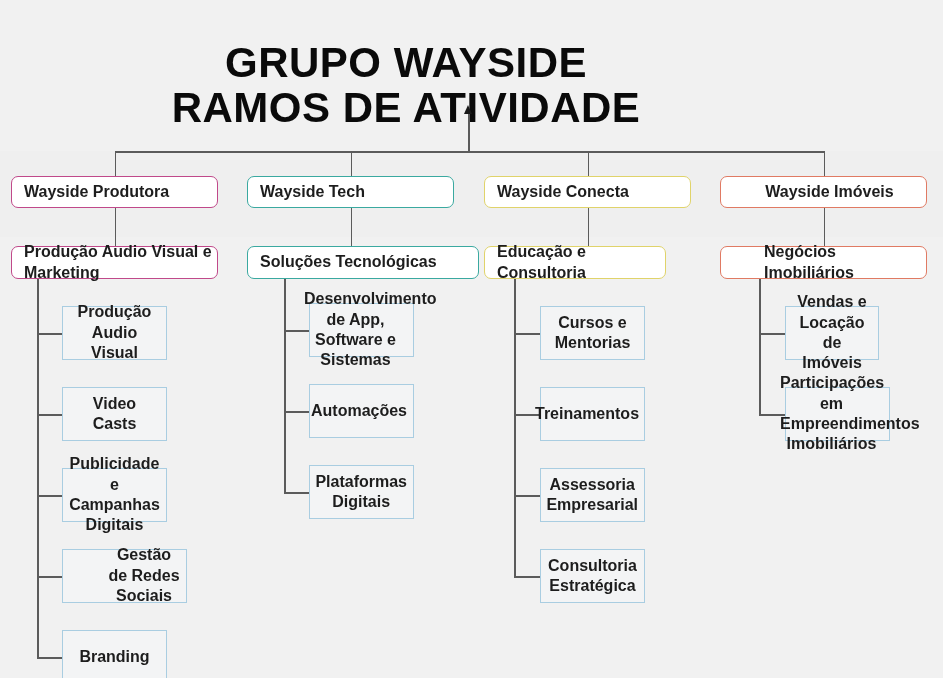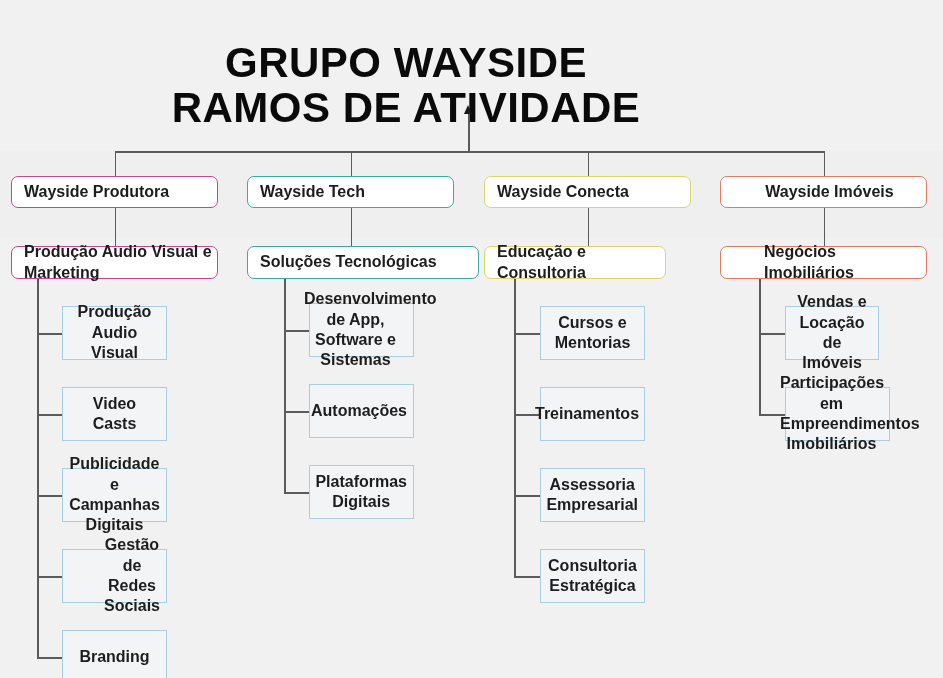--- a/index.html
+++ b/index.html
@@ -136,21 +136,21 @@
     </div>
     <div class="conn h" style="left: 37px; top: 414px; width: 25px;"></div>
     <div class="node leaf" style="left: 62px; top: 387px; width: 105px; height: 54px;">
       <span class="label">Video Casts</span>
     </div>
     <div class="conn h" style="left: 37px; top: 495px; width: 25px;"></div>
     <div class="node leaf" style="left: 62px; top: 468px; width: 105px; height: 54px;">
       <span class="label">Publicidade e Campanhas Digitais</span>
     </div>
     <div class="conn h" style="left: 37px; top: 576px; width: 25px;"></div>
-    <div class="node leaf" style="left: 62px; top: 549px; width: 105px; height: 54px; padding-left: 39px;">
+    <div class="node leaf" style="left: 62px; top: 549px; width: 125px; height: 54px; padding-left: 39px;">
       <span class="label">Gestão de Redes Sociais</span>
     </div>
     <div class="conn h" style="left: 37px; top: 657px; width: 25px;"></div>
     <div class="node leaf" style="left: 62px; top: 630px; width: 105px; height: 54px;">
       <span class="label">Branding</span>
     </div>
     <div class="conn v" style="left: 350.5px; top: 151px; height: 25px;"></div>
     <div class="node top" style="left: 247px; top: 176px; width: 207px; height: 32px; border-color: rgb(58, 169, 160);">
       <span class="label">Wayside Tech</span>
     </div>

